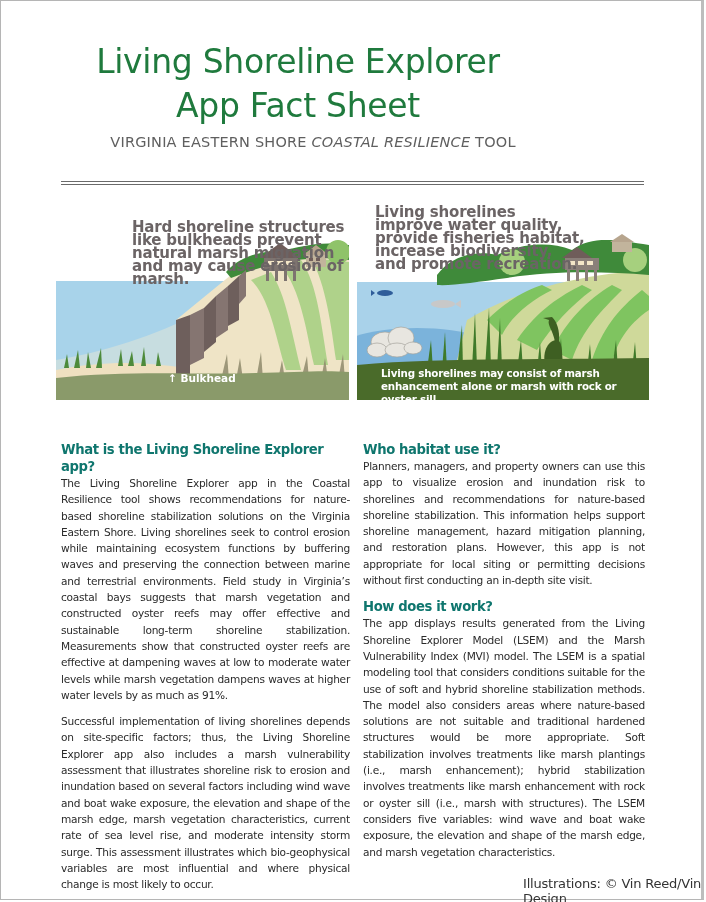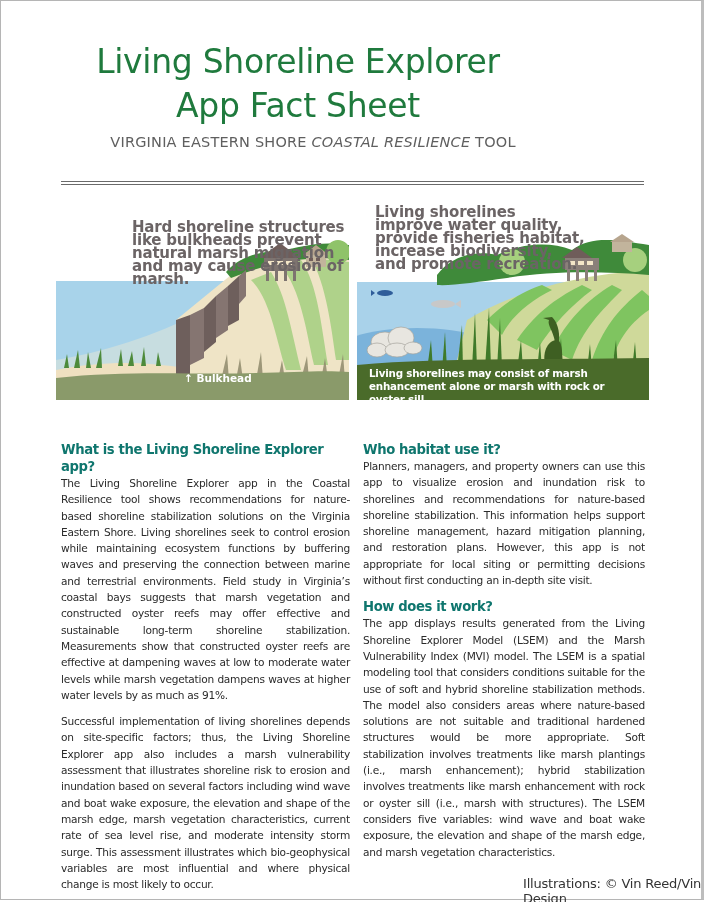--- a/index.html
+++ b/index.html
@@ -13,22 +13,22 @@
   .rule { position: absolute; left: 61px; width: 583px; height: 1px; background: #6a6a6a; }
   .rule.a { top: 181px; } .rule.b { top: 184px; }
 
   .illus { position: absolute; top: 200px; height: 200px; overflow: hidden; background: #ffffff; }
   .illus.left { left: 56px; width: 293px; }
   .illus.right { left: 357px; width: 292px; }
   .illus svg { position: absolute; left: 0; top: 0; }
   .cap { position: absolute; font-size: 15px; line-height: 13px; color: #6b6465; font-weight: bold; font-family: "DejaVu Sans", sans-serif; letter-spacing: -0.2px; }
   .cap-left { left: 32px; top: 21px; width: 215px; margin-left: 44px; }
   .cap-right { left: 18px; top: 6px; width: 210px; }
-  .cap-bottom { position: absolute; left: 12px; top: 167px; width: 270px; font-size: 10.3px; line-height: 13px; color: #ffffff; font-weight: bold; font-family: "DejaVu Sans", sans-serif; letter-spacing: -0.2px; }
-  .bulk-label { position: absolute; left: 128px; top: 172px; color: #ffffff; font-size: 10.5px; font-weight: bold; font-family: "DejaVu Sans", sans-serif; text-align: right; }
+  .cap-bottom { position: absolute; left: 24px; top: 167px; width: 270px; font-size: 10.3px; line-height: 13px; color: #ffffff; font-weight: bold; font-family: "DejaVu Sans", sans-serif; letter-spacing: -0.2px; }
+  .bulk-label { position: absolute; left: 112px; top: 172px; color: #ffffff; font-size: 10.5px; font-weight: bold; font-family: "DejaVu Sans", sans-serif; text-align: right; }
 
   .col { position: absolute; top: 441px; width: 289px; }
   .col.left { left: 61px; }
   .col.right { left: 363px; width: 282px; }
   h2 { margin: 0; color: #0f766e; font-family: "DejaVu Sans", sans-serif; font-weight: bold; font-size: 13.2px; letter-spacing: -0.4px; line-height: 17px; }
   p { margin: 0; color: #2a2a2a; font-family: "DejaVu Sans", sans-serif; font-size: 10.6px; line-height: 16.3px; text-align: justify; letter-spacing: -0.25px; }
   .gap { height: 10px; }
   .credit { position: absolute; left: 523px; top: 860px; font-size: 13px; color: #333; font-family: "DejaVu Sans", sans-serif; letter-spacing: -0.2px; margin-top: 16px; }
 </style>
 </head>

